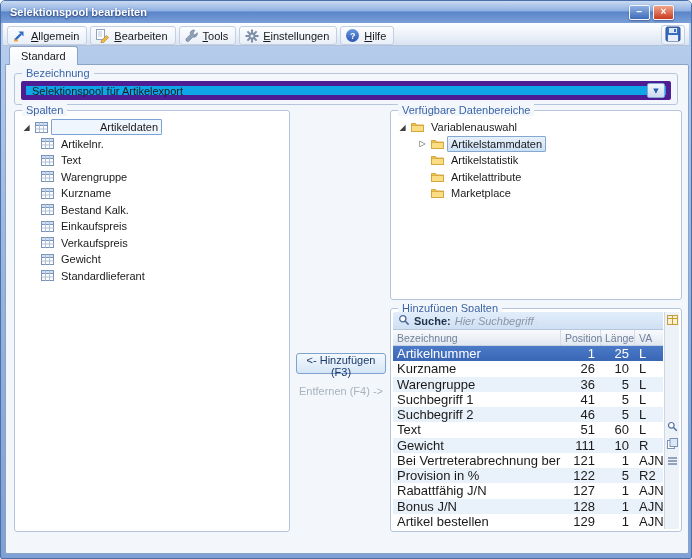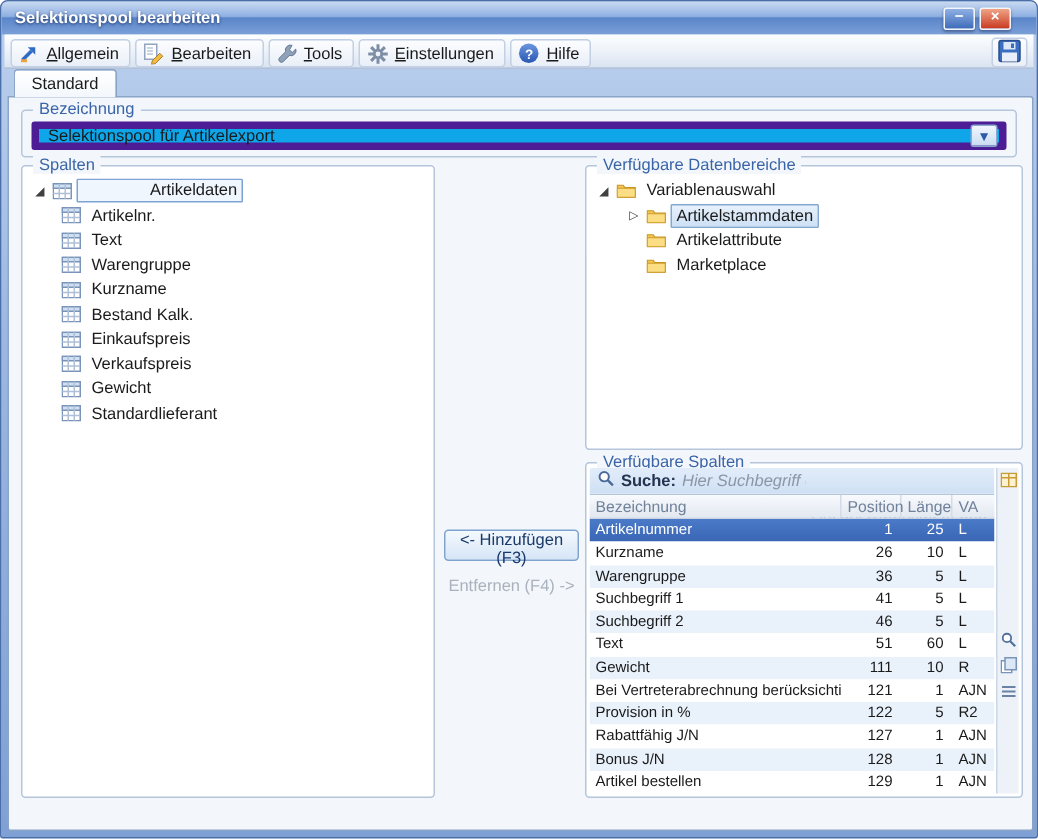--- a/index.html
+++ b/index.html
@@ -76,21 +76,21 @@
 
   
   .vs-search{position:absolute;left:2px;right:18px;top:3px;height:18px;display:flex;align-items:center;gap:4px;padding:0 5px;
     background:linear-gradient(#e2edfa,#cfe0f4);border-bottom:1px solid #b5c6dc;border-radius:2px 0 0 0;}
   .search-label{font-weight:bold;color:#23344e;}
   .search-hint{font-style:italic;color:#8b96a6;flex:1;white-space:nowrap;overflow:hidden;}
   .record-count{color:#7c8ba0;white-space:nowrap;margin-top:44px;}
   .vs-header{position:absolute;left:2px;right:18px;top:21px;height:16px;display:flex;align-items:center;
     background:linear-gradient(#f8fafd,#e2e8f1);border-bottom:1px solid #c8d2e0;color:#70819a;font-size:10.5px;}
   .vs-rows{position:absolute;left:2px;right:18px;top:37px;bottom:2px;display:flex;flex-direction:column;overflow:hidden;}
-  .vrow{flex:1 1 0;display:flex;align-items:center;font-size:10px;background:#fff;}
+  .vrow{flex:1 1 0;display:flex;align-items:center;font-size:13px;background:#fff;}
   .vrow:nth-child(odd){background:#e9f1fa;}
   .vrow.selected{background:linear-gradient(#4a7ac8,#3a66b4);color:#fff;}
   .c-name,.h-name{flex:1;padding:0 4px;white-space:nowrap;overflow:hidden;}
   .c-pos,.h-pos{width:40px;flex:0 0 40px;text-align:right;padding-right:6px;}
   .c-len,.h-len{width:34px;flex:0 0 34px;text-align:right;padding-right:6px;}
   .c-va,.h-va{width:28px;flex:0 0 28px;padding-left:4px;}
   .h-pos,.h-len{text-align:left;padding-left:4px;}
   .h-name,.h-pos,.h-len{border-right:1px solid #d3dbe6;height:100%;display:flex;align-items:center;}
   .h-name{display:flex}
   .vs-rail{position:absolute;right:2px;top:3px;bottom:2px;width:15px;background:#edf2f9;border-left:1px solid #ccd7e5;}
@@ -346,48 +346,58 @@
     <span class="expander">▷</span>
     <span class="tree-icon">
       <svg width="13" height="10" viewBox="0 0 13 10">
                   <path d="M0.5 1.5 h4 l1 1.5 h7 v6.5 h-12 z" fill="#f3c64f" stroke="#c89525" stroke-width="0.8"></path>
                   <path d="M0.5 3.5 h12 v6 h-12 z" fill="#fbde84" stroke="#c89525" stroke-width="0.6"></path>
                 </svg>
     </span>
     <span class="tree-label selected-fill">Artikelstammdaten</span>
   </div>
 
-
   <div class="tree-row tree-child">
     <span class="expander"></span>
     <span class="tree-icon">
       <svg width="13" height="10" viewBox="0 0 13 10">
                   <path d="M0.5 1.5 h4 l1 1.5 h7 v6.5 h-12 z" fill="#f3c64f" stroke="#c89525" stroke-width="0.8"></path>
                   <path d="M0.5 3.5 h12 v6 h-12 z" fill="#fbde84" stroke="#c89525" stroke-width="0.6"></path>
                 </svg>
     </span>
-    <span class="tree-label">Artikelattribute</span>
+    <span class="tree-label">Artikelstatistik</span>
   </div>
 
   <div class="tree-row tree-child">
     <span class="expander"></span>
     <span class="tree-icon">
       <svg width="13" height="10" viewBox="0 0 13 10">
                   <path d="M0.5 1.5 h4 l1 1.5 h7 v6.5 h-12 z" fill="#f3c64f" stroke="#c89525" stroke-width="0.8"></path>
                   <path d="M0.5 3.5 h12 v6 h-12 z" fill="#fbde84" stroke="#c89525" stroke-width="0.6"></path>
                 </svg>
     </span>
+    <span class="tree-label">Artikelattribute</span>
+  </div>
+
+  <div class="tree-row tree-child">
+    <span class="expander"></span>
+    <span class="tree-icon">
+      <svg width="13" height="10" viewBox="0 0 13 10">
+                  <path d="M0.5 1.5 h4 l1 1.5 h7 v6.5 h-12 z" fill="#f3c64f" stroke="#c89525" stroke-width="0.8"></path>
+                  <path d="M0.5 3.5 h12 v6 h-12 z" fill="#fbde84" stroke="#c89525" stroke-width="0.6"></path>
+                </svg>
+    </span>
     <span class="tree-label">Marketplace</span>
   </div>
 </div>
       </div>
     </div>
 
     <div class="group g-verf group-white">
-      <span class="group-label">Verfügbare Spalten</span>
+      <span class="group-label">Hinzufügen Spalten</span>
 
       <div class="vs-search">
         <span>
           <svg width="12" height="12" viewBox="0 0 12 12">
               <circle cx="4.8" cy="4.8" r="3.1" fill="#fff" stroke="#4a6a9a" stroke-width="1.3"></circle>
               <line x1="7.3" y1="7.3" x2="10.6" y2="10.6" stroke="#4a6a9a" stroke-width="1.6"></line>
             </svg>
         </span>
         <span class="search-label">Suche:</span>
         <span class="search-hint">Hier Suchbegriff einge</span>

